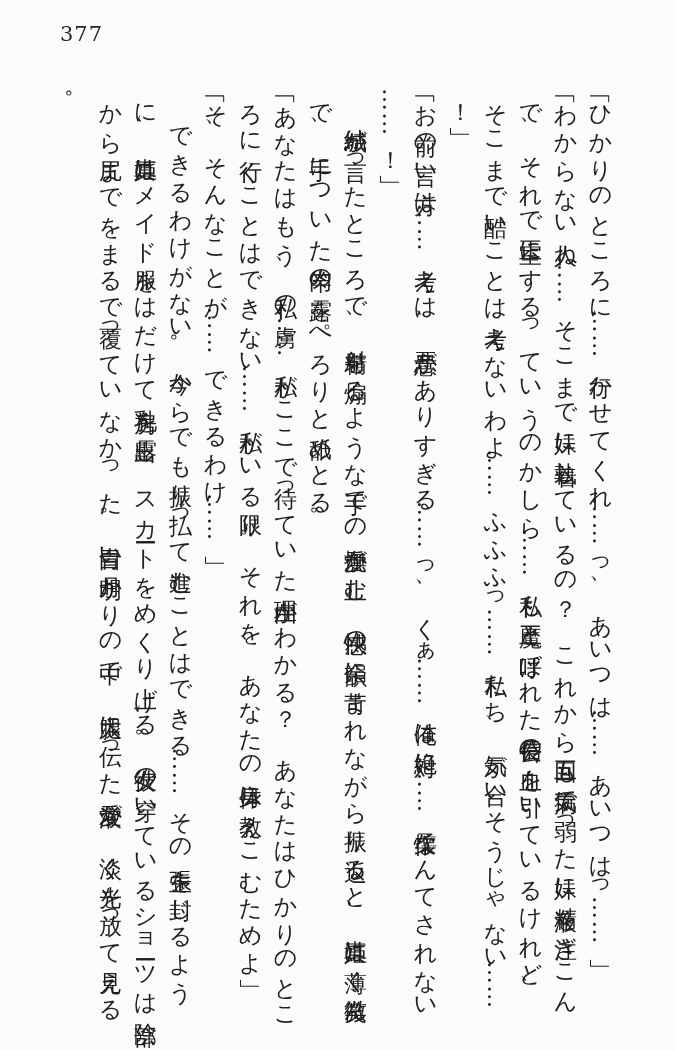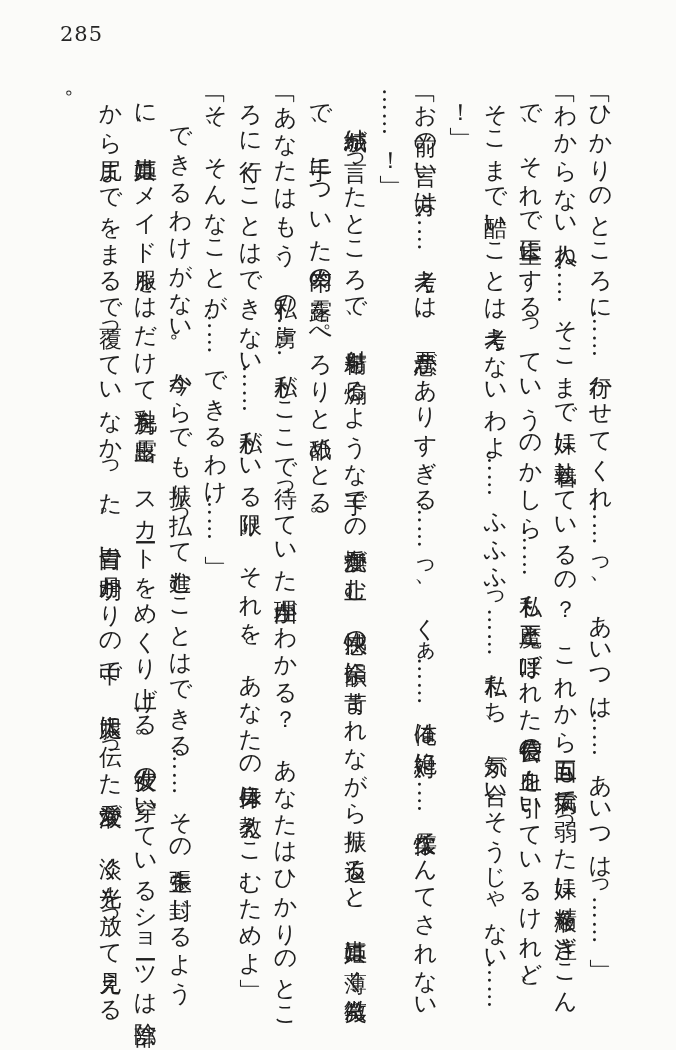--- a/index.html
+++ b/index.html
@@ -44,21 +44,21 @@
     padding: 0;
   }
   .text-body p.indent {
     text-indent: 1em;
   }
 </style>
 </head>
 <body>
 
 <div class="page">
-  <div class="page-number">285</div>
+  <div class="page-number">377</div>
 
   <div class="text-body">
     <p>「ひかりのところに……行かせてくれ……っ、あいつは……あいつはっ……」</p>
     <p>「わからない人ね……そこまで妹に執着しているの？　これから五回も病気で弱った妹に精液を注ぎこんで、それで正室にするっていうのかしら……私も魔王と呼ばれた信長公の血を引いているけれど、そこまで酷いことは考えないわよ……ふふふっ……私たち、気が合いそうじゃない……！」</p>
     <p>「お前の言い方は……考えは、悪意がありすぎる……っ、くぁ……俺は絶対に……懐柔なんてされない……！」</p>
     <p class="indent">結城が言ったところで、射精を煽るような手での愛撫が止む。快感の余韻に苛まれながら振り返ると、真姫は薄く微笑んで、手についた肉竿の露をぺろりと舐めとる。</p>
     <p>「あなたはもう、私の虜……私がここで待っていた理由がわかる？　あなたはひかりのところに行くことはできない……私がいる限り。それを、あなたの身体に教えこむためよ」</p>
     <p>「そ、そんなことが……できるわけ……」</p>
     <p class="indent">できるわけがない。今からでも振り払って進むことはできる……その主張を封じるように、真姫はメイド服をはだけて乳房を露出し、スカートをめくり上げる。彼女の穿いているショーツは陰部から尻までをまるで覆っていなかった。青白い月明かりの中で、太腿に伝った愛液が、淡く光を放って見える。</p>
   </div>

